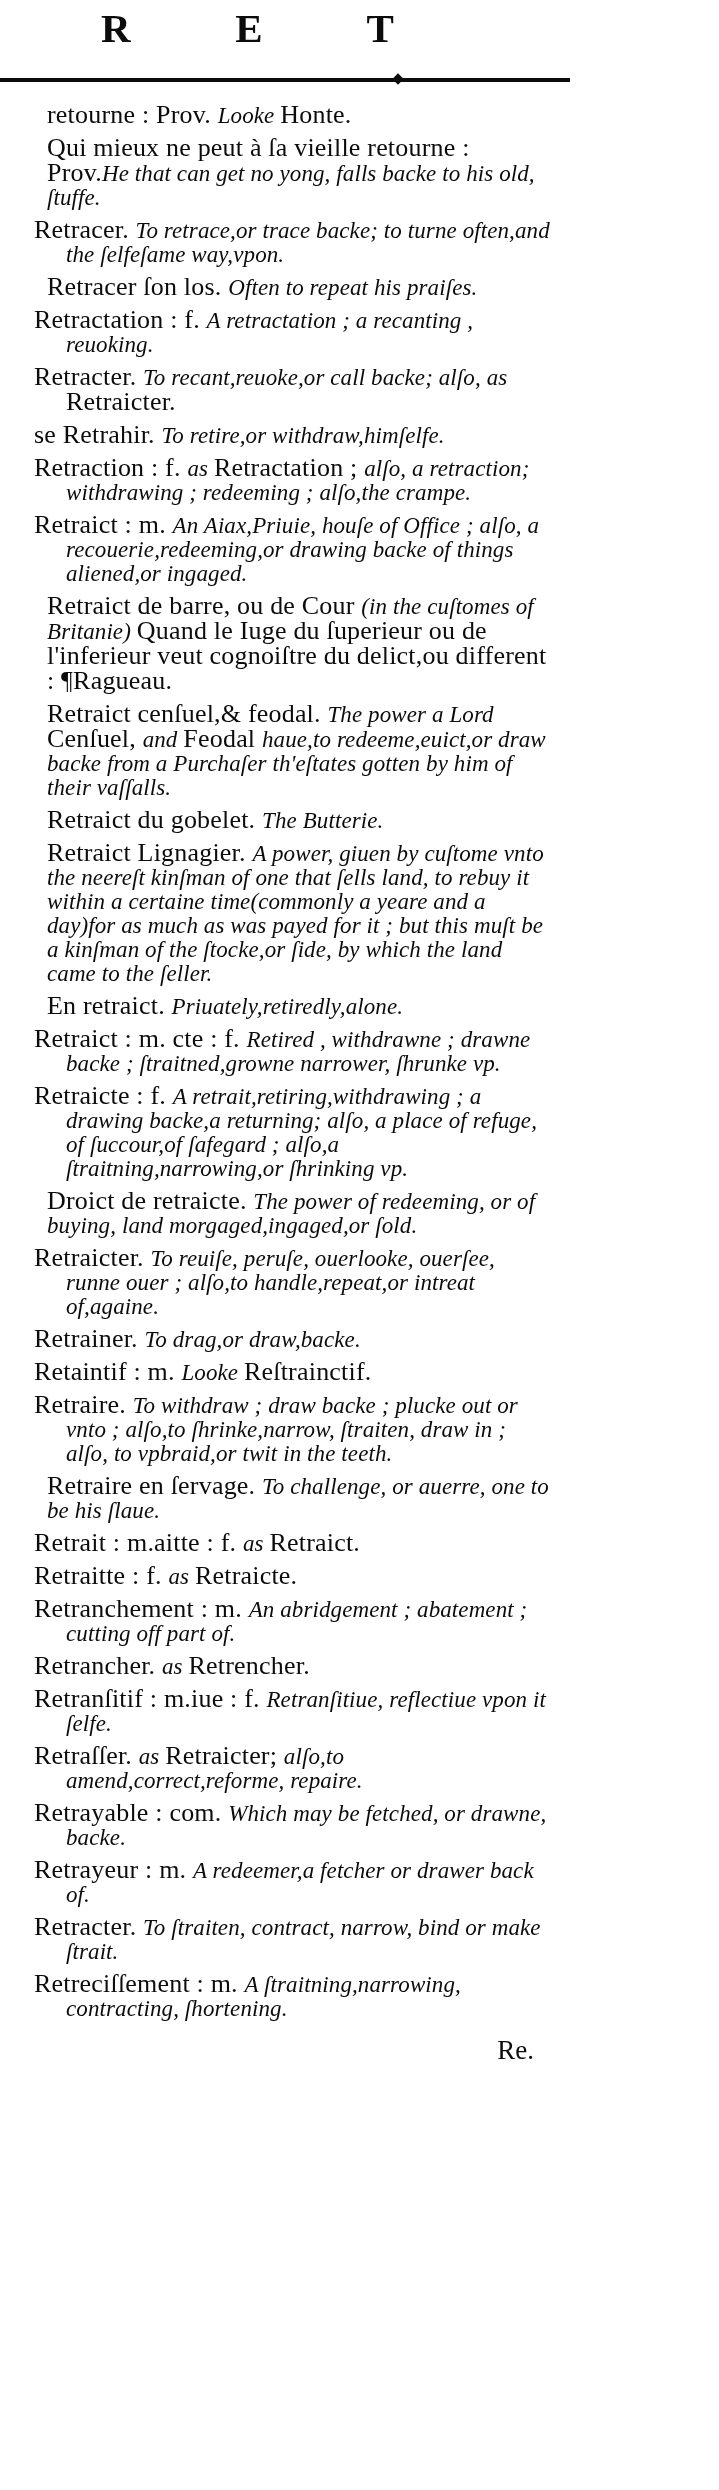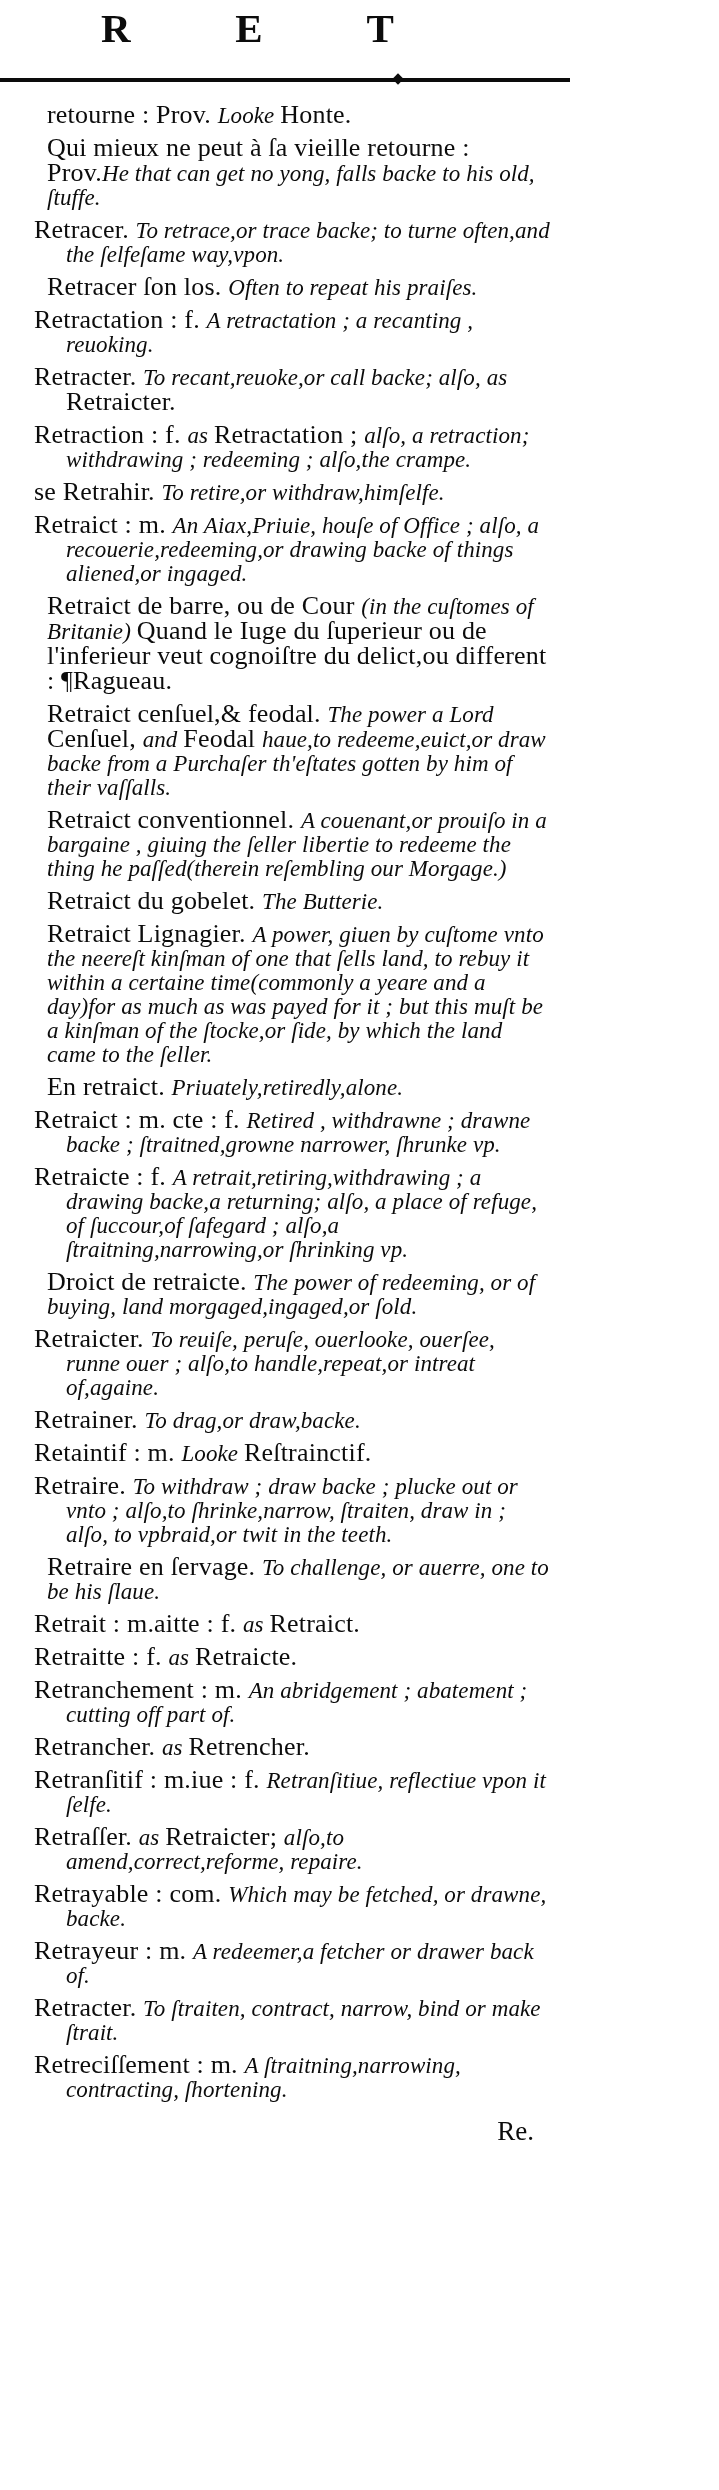--- a/index.html
+++ b/index.html
@@ -65,26 +65,25 @@
   </div>
 
   <div class="text-block">
 
   <p class="para sub"><span class="ro">retourne : Prov. </span><span class="it">Looke </span><span class="ro">Honte.</span></p>
       <p class="para sub"><span class="ro">Qui mieux ne peut à ſa vieille retourne : Prov.</span><span class="it">He that can get no yong, falls backe to his old, ſtuffe.</span></p>
       <p class="para entry"><span class="ro">Retracer. </span><span class="it">To retrace,or trace backe; to turne often,and the ſelfeſame way,vpon.</span></p>
       <p class="para sub"><span class="ro">Retracer ſon los. </span><span class="it">Often to repeat his praiſes.</span></p>
       <p class="para entry"><span class="ro">Retractation : f. </span><span class="it">A retractation ; a recanting , reuoking.</span></p>
       <p class="para entry"><span class="ro">Retracter. </span><span class="it">To recant,reuoke,or call backe; alſo, as </span><span class="ro">Retraicter.</span></p>
+      <p class="para entry"><span class="ro">se Retrahir. </span><span class="it">To retire,or withdraw,himſelfe.</span></p>
       <p class="para entry"><span class="ro">Retraction : f. </span><span class="it">as </span><span class="ro">Retractation ; </span><span class="it">alſo, a retraction; withdrawing ; redeeming ; alſo,the crampe.</span></p>
-      <p class="para entry"><span class="ro">se Retrahir. </span><span class="it">To retire,or withdraw,himſelfe.</span></p>
       <p class="para entry"><span class="ro">Retraict : m. </span><span class="it">An Aiax,Priuie, houſe of Office ; alſo, a recouerie,redeeming,or drawing backe of things aliened,or ingaged.</span></p>
       <p class="para sub"><span class="ro">Retraict de barre, ou de Cour </span><span class="it">(in the cuſtomes of Britanie) </span><span class="ro">Quand le Iuge du ſuperieur ou de l'inferieur veut cognoiſtre du delict,ou different : ¶Ragueau.</span></p>
       <p class="para sub"><span class="ro">Retraict cenſuel,&amp; feodal. </span><span class="it">The power a Lord </span><span class="ro">Cenſuel, </span><span class="it">and </span><span class="ro">Feodal </span><span class="it">haue,to redeeme,euict,or draw backe from a Purchaſer th'eſtates gotten by him of their vaſſalls.</span></p>
-      <p class="para sub"><span class="ro">Retraict conventionnel. </span><span class="it">A couenant,or prouiſo in a bargaine , giuing the ſeller libertie to redeeme the thing he paſſed(therein reſembling our Morgage.)</span></p>
       <p class="para sub"><span class="ro">Retraict du gobelet. </span><span class="it">The Butterie.</span></p>
       <p class="para sub"><span class="ro">Retraict Lignagier. </span><span class="it">A power, giuen by cuſtome vnto the neereſt kinſman of one that ſells land, to rebuy it within a certaine time(commonly a yeare and a day)for as much as was payed for it ; but this muſt be a kinſman of the ſtocke,or ſide, by which the land came to the ſeller.</span></p>
       <p class="para sub"><span class="ro">En retraict. </span><span class="it">Priuately,retiredly,alone.</span></p>
       <p class="para entry"><span class="ro">Retraict : m. cte : f. </span><span class="it">Retired , withdrawne ; drawne backe ; ſtraitned,growne narrower, ſhrunke vp.</span></p>
       <p class="para entry"><span class="ro">Retraicte : f. </span><span class="it">A retrait,retiring,withdrawing ; a drawing backe,a returning;  alſo, a place of refuge, of ſuccour,of ſafegard ; alſo,a ſtraitning,narrowing,or ſhrinking vp.</span></p>
       <p class="para sub"><span class="ro">Droict de retraicte. </span><span class="it">The power of redeeming, or of buying, land morgaged,ingaged,or ſold.</span></p>
       <p class="para entry"><span class="ro">Retraicter. </span><span class="it">To reuiſe, peruſe, ouerlooke, ouerſee, runne ouer ; alſo,to handle,repeat,or intreat of,againe.</span></p>
       <p class="para entry"><span class="ro">Retrainer. </span><span class="it">To drag,or draw,backe.</span></p>
       <p class="para entry"><span class="ro">Retaintif : m. </span><span class="it">Looke </span><span class="ro">Reſtrainctif.</span></p>
       <p class="para entry"><span class="ro">Retraire. </span><span class="it">To withdraw ; draw backe ; plucke out or vnto ; alſo,to ſhrinke,narrow, ſtraiten, draw in ; alſo, to vpbraid,or twit in the teeth.</span></p>

